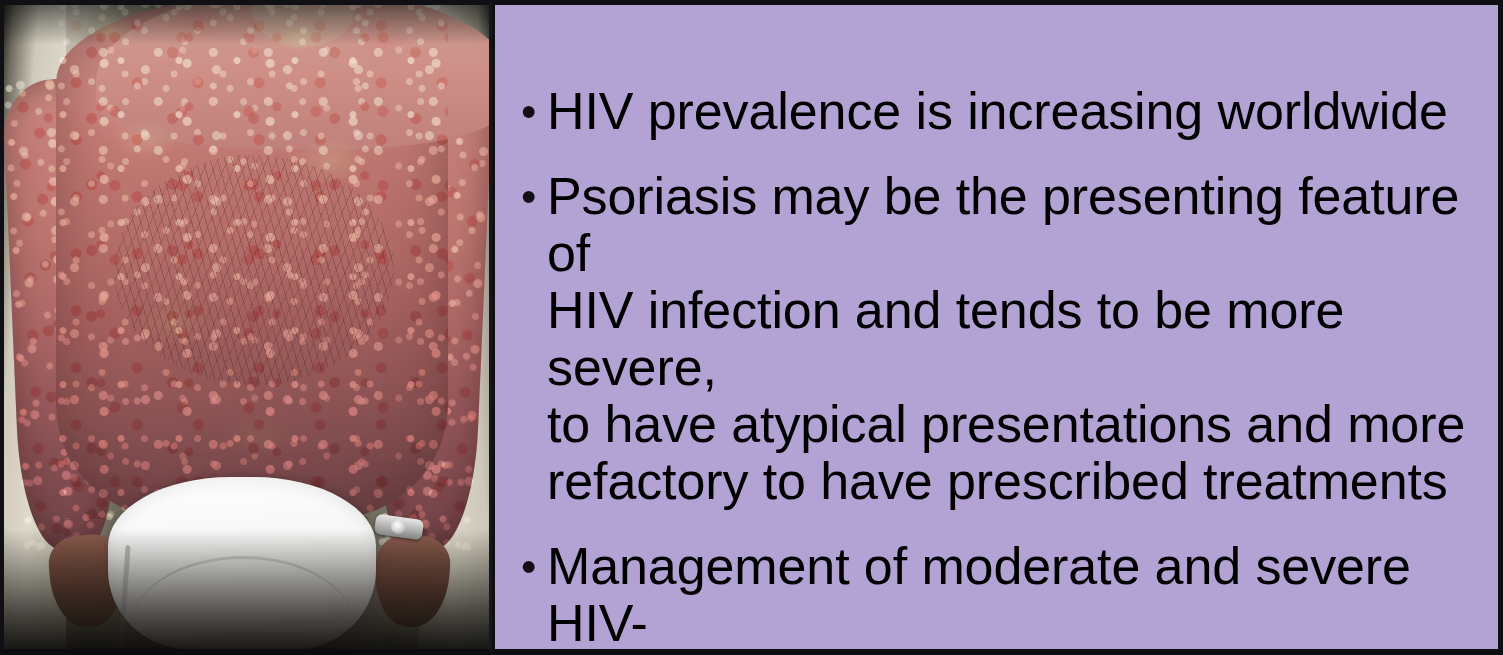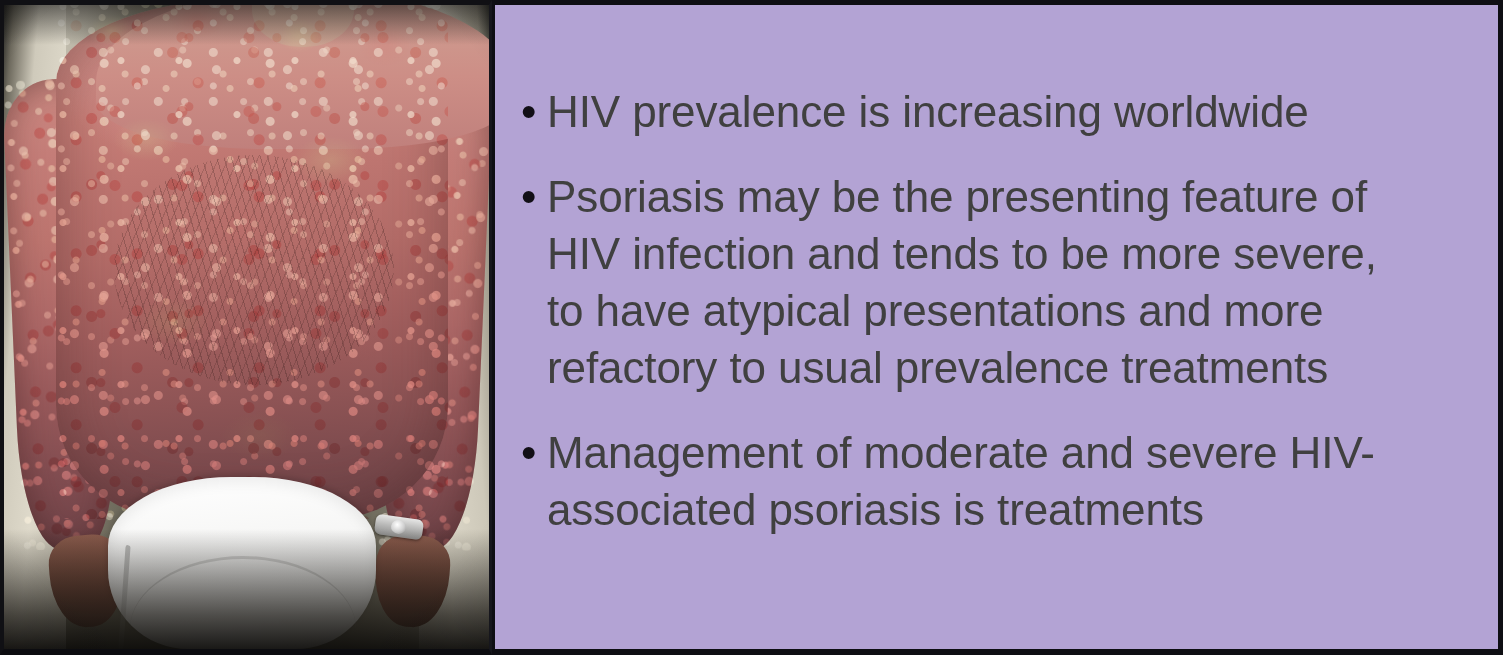--- a/index.html
+++ b/index.html
@@ -311,23 +311,23 @@
     width: 30px;
     font-size: 44px;
     line-height: 57px;
     color: #120f16;
     text-align: left;
     padding-left: 4px;
     box-sizing: border-box;
   }
   .bullet-text {
     flex: 1 1 auto;
-    font-size: 44px;
+    font-size: 52px;
     line-height: 57px;
-    color: #404040;
+    color: #000000;
     letter-spacing: -0.1px;
     white-space: pre-line;
   }
 </style>
 </head>
 <body>
 
 <div class="slide">
 
   <div class="photo-panel">
@@ -375,21 +375,21 @@
       <div class="bullet-item">
         <span class="bullet-marker">•</span>
         <span class="bullet-text">HIV prevalence is increasing worldwide</span>
       </div>
 
       <div class="bullet-item">
         <span class="bullet-marker">•</span>
         <span class="bullet-text">Psoriasis may be the presenting feature of
 HIV infection and tends to be more severe,
 to have atypical presentations and more
-refactory to usual prevalence treatments</span>
+refactory to have prescribed treatments</span>
       </div>
 
       <div class="bullet-item">
         <span class="bullet-marker">•</span>
         <span class="bullet-text">Management of moderate and severe HIV-
 associated psoriasis is treatments</span>
       </div>
 
     </div>
   </div>

